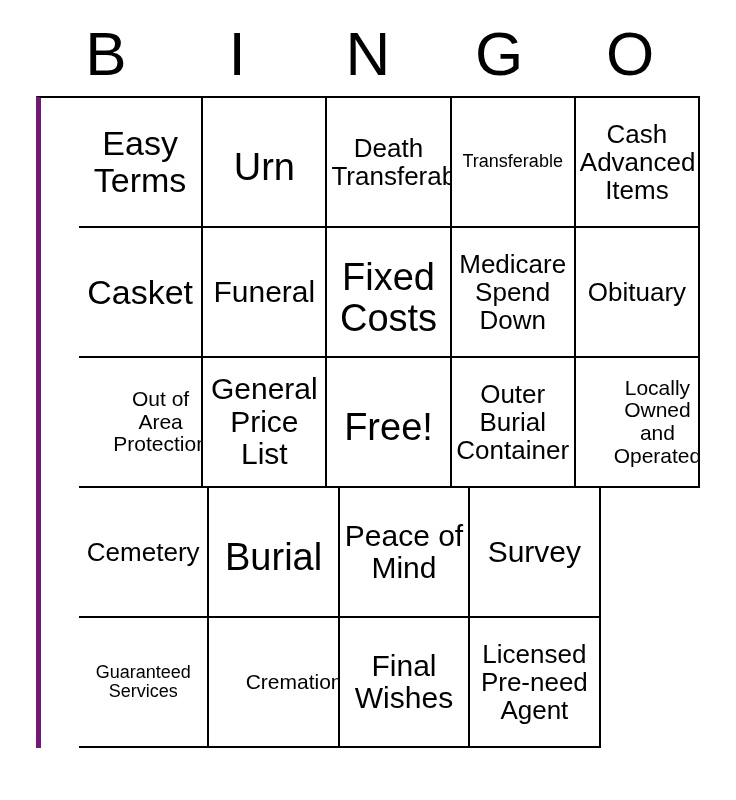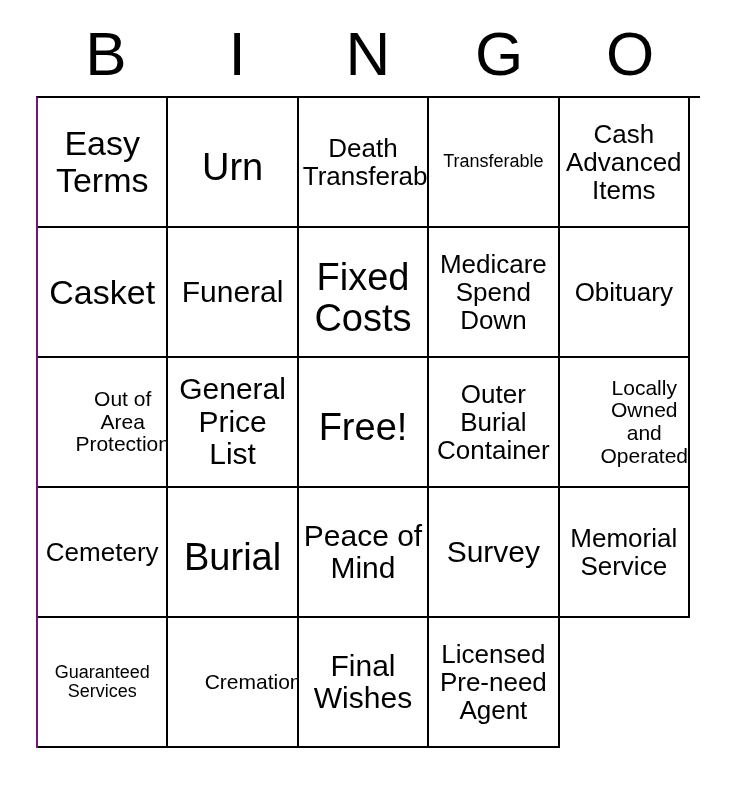--- a/index.html
+++ b/index.html
@@ -34,23 +34,24 @@
   .header-letter {
     width: 130px;
     text-align: center;
     font-size: 62px;
     line-height: 72px;
     font-weight: normal;
     font-family: "Liberation Sans", sans-serif;
   }
   .grid {
     width: 664px;
-    border-left: 2px solid #701a75;
+    border-left: 5px solid #701a75;
     border-top: 2px solid #000;
     box-sizing: border-box;
+    padding-left: 38px;
   }
   .grid-row {
     display: flex;
     flex-direction: row;
   }
   .cell {
     width: 130.4px;
     height: 130px;
     border-right: 2px solid #000;
     border-bottom: 2px solid #000;
@@ -150,23 +151,20 @@
         </div>
       <div class="cell fs-xxl">
           <span>Burial</span>
         </div>
       <div class="cell fs-lg">
           <span>Peace of Mind</span>
         </div>
       <div class="cell fs-lg">
           <span>Survey</span>
         </div>
-      <div class="cell fs-md">
-          <span>Memorial Service</span>
-        </div>
     </div>
 
     <div class="grid-row">
       <div class="cell fs-xs">
           <span>Guaranteed Services</span>
         </div>
       <div class="cell fs-sm">
           <span>Cremation</span>
         </div>
       <div class="cell fs-lg">

